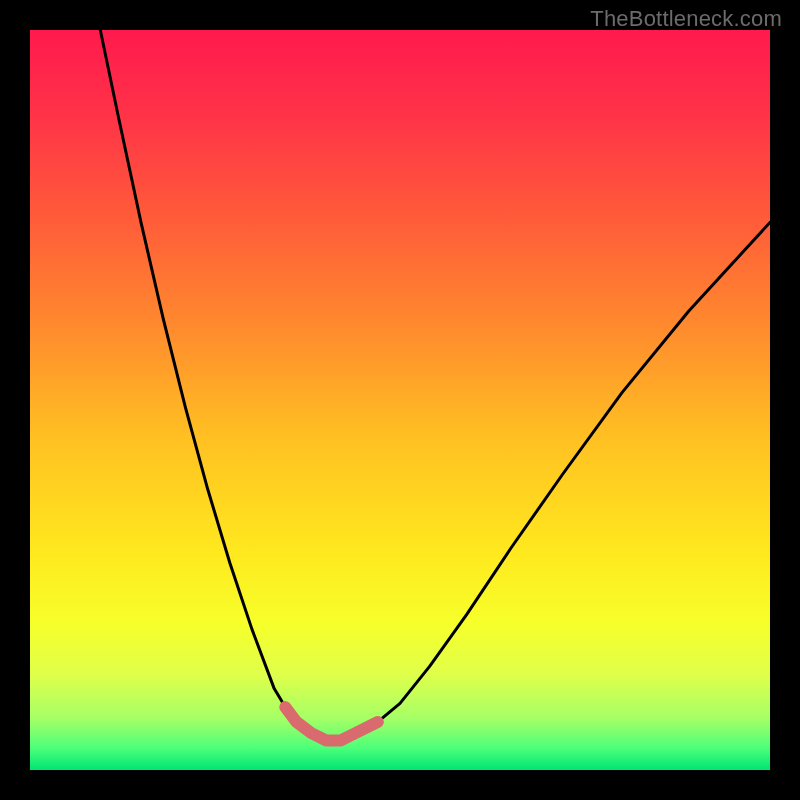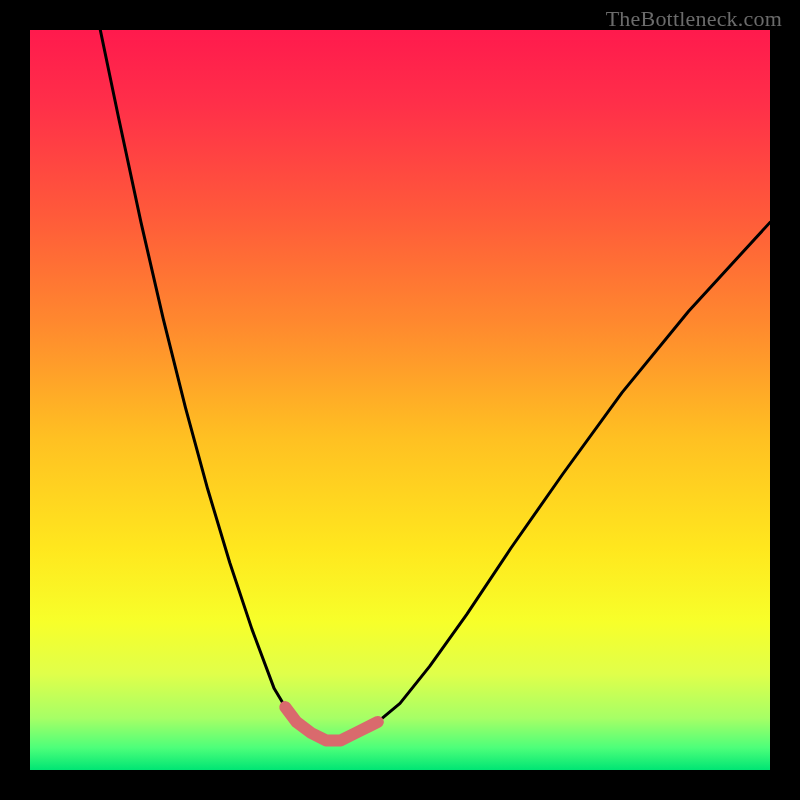--- a/index.html
+++ b/index.html
@@ -11,21 +11,20 @@
     overflow: hidden;
     font-family: Arial, Helvetica, sans-serif;
   }
   .frame {
     position: absolute;
     top: 0;
     left: 0;
     width: 800px;
     height: 800px;
     background: #000;
-    font-family: Liberation Serif, serif;
   }
   .plot-area {
     position: absolute;
     top: 30px;
     left: 30px;
     width: 740px;
     height: 740px;
     overflow: hidden;
   }
   .plot-area svg {

